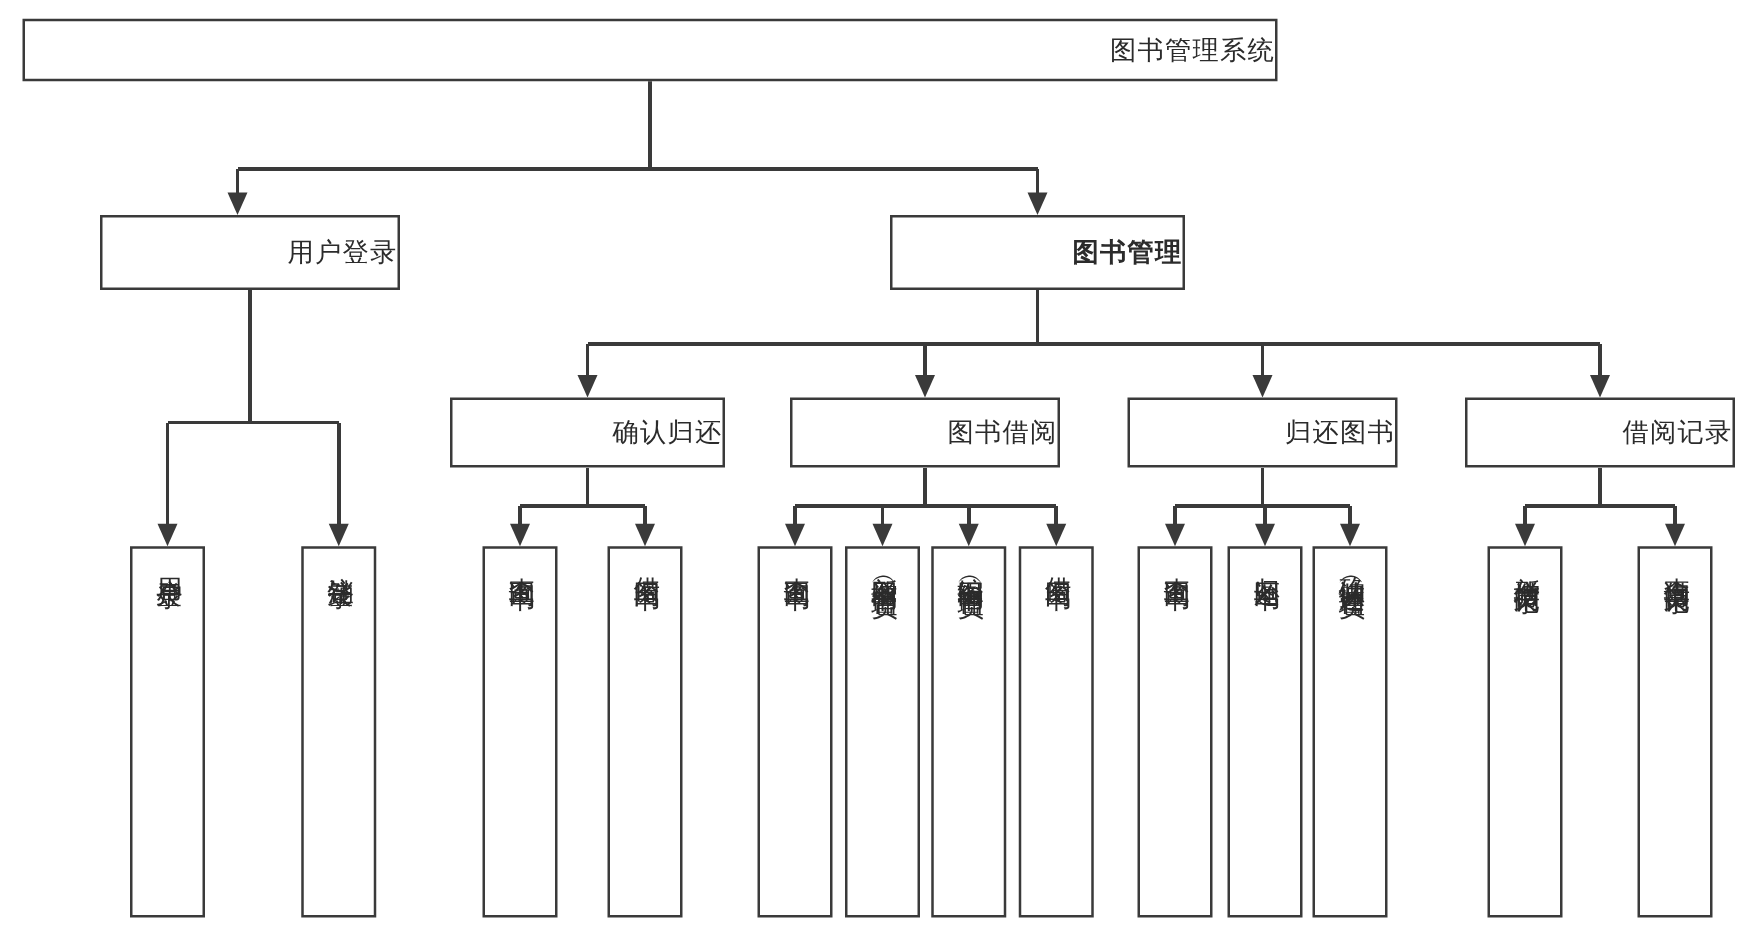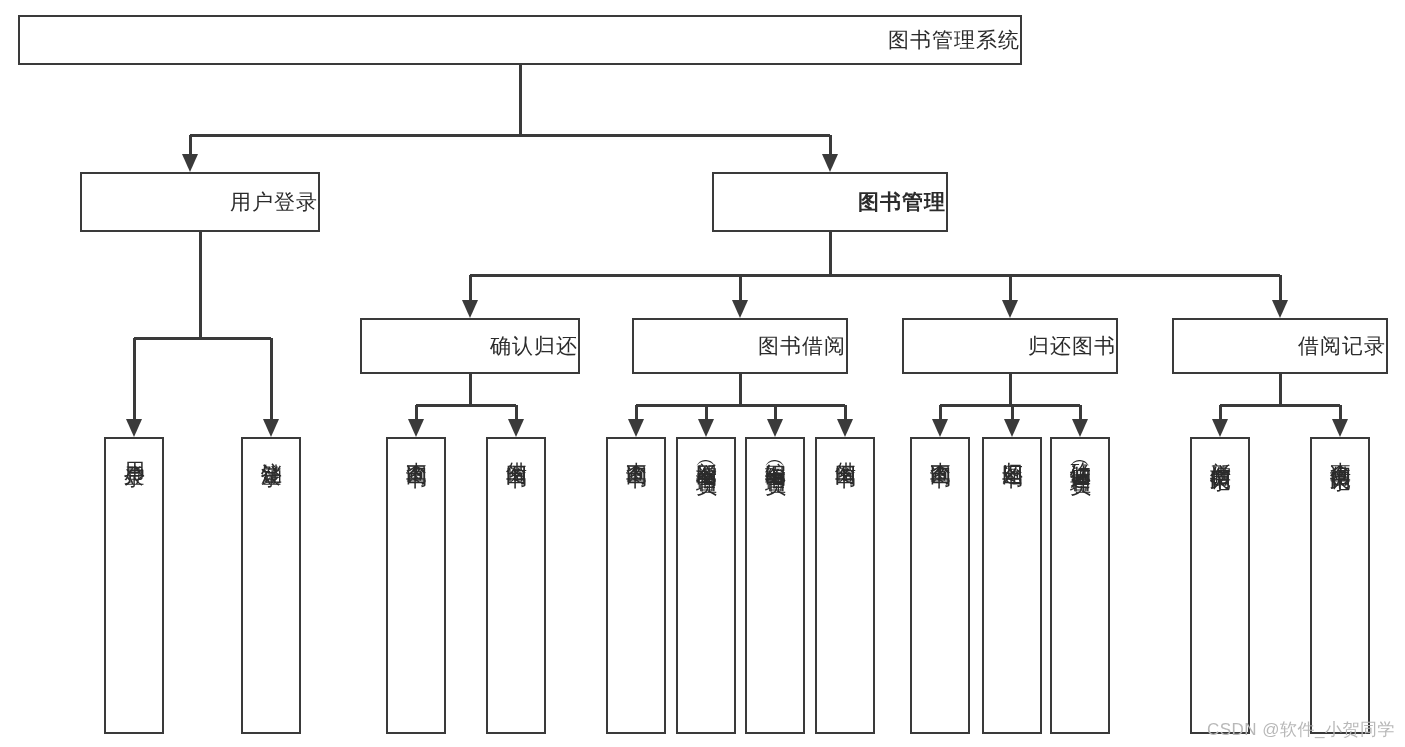--- a/index.html
+++ b/index.html
@@ -182,15 +182,14 @@
         <span class="vlabel">确认归还（管理员）</span>
       </div>
       <div class="node vertical" style="left: 1190px; top: 437px; width: 60px; height: 297px;">
         <span class="vlabel">新增借阅记录</span>
       </div>
       <div class="node vertical" style="left: 1310px; top: 437px; width: 60px; height: 297px;">
         <span class="vlabel">查询借阅记录</span>
       </div>
     </div>
 
-  <div class="watermark">CSDN @软件_小贺同学</div>
 
 </div>
 
 </body></html>

